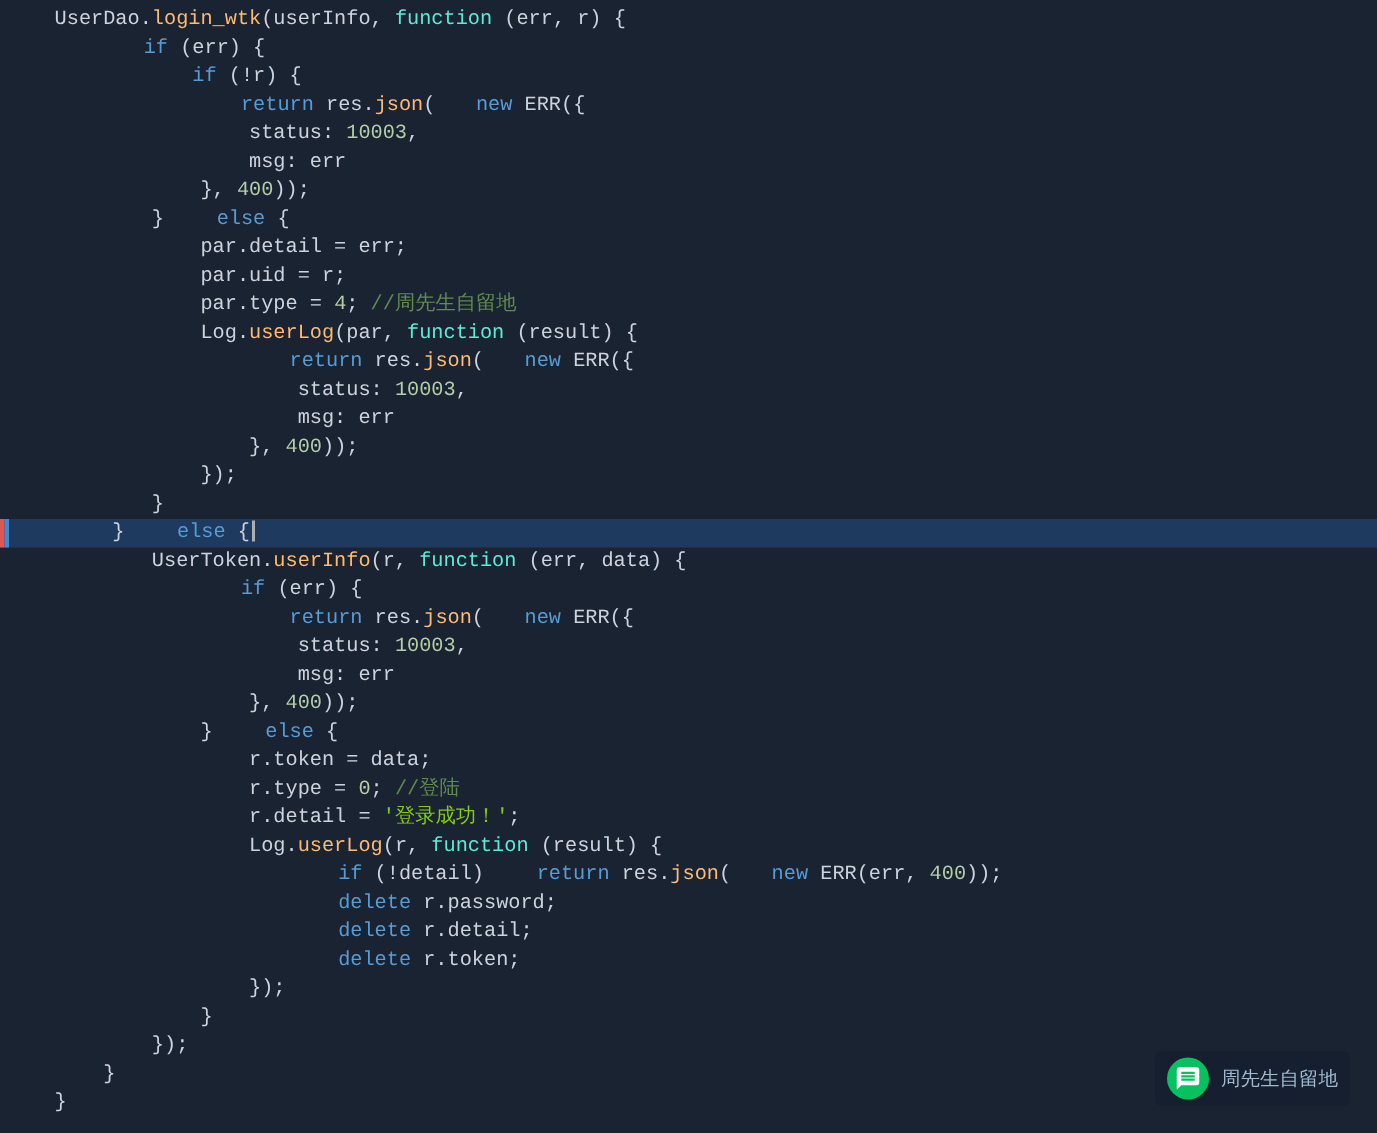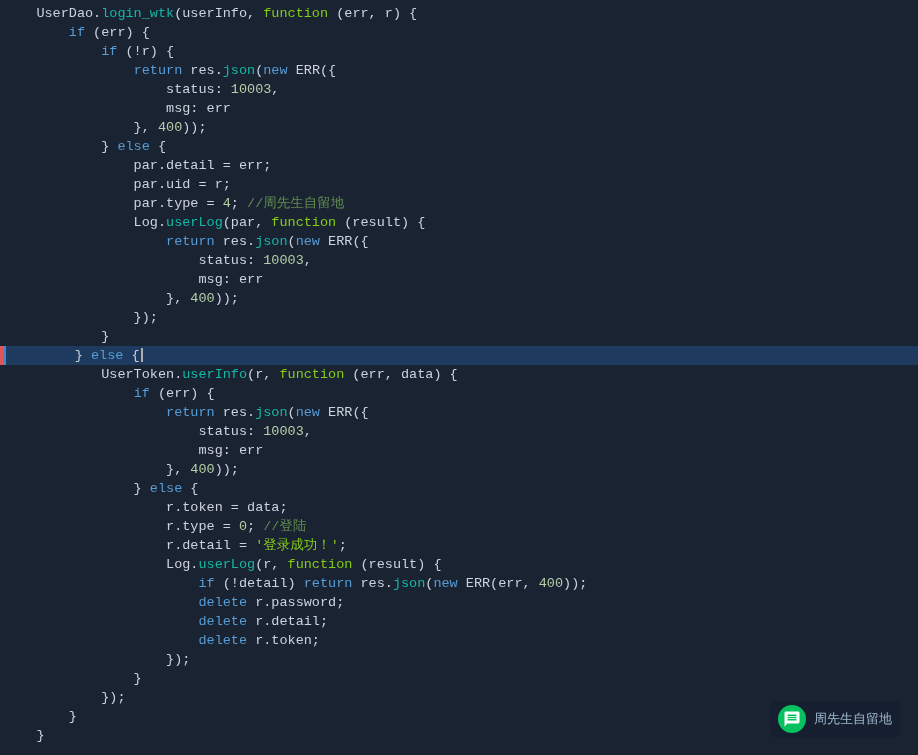--- a/index.html
+++ b/index.html
@@ -27,27 +27,27 @@
       min-height: 19px;
     }
 
     .line-code {
       flex: 1;
       white-space: pre;
       padding-left: 4px;
     }
 
     
-    .kw { color: #569cd6; } 
+    .kw { color: #569cd6; margin-left: 27px; } 
     .str { color: #84cc16; } 
     .num { color: #b5cea8; } 
     .comment { color: #608b4e; } 
-    .func-kw { color: #84cc16; } 
+    .func-kw { color: #5eead4; } 
     .plain { color: #cdd3de; }
-    .method { color: #14b8a6; }
+    .method { color: #fdba74; }
 
     .watermark {
       position: absolute;
       bottom: 18px;
       right: 18px;
       display: flex;
       align-items: center;
       gap: 8px;
       background: rgba(20,30,45,0.7);
       padding: 4px 8px;

